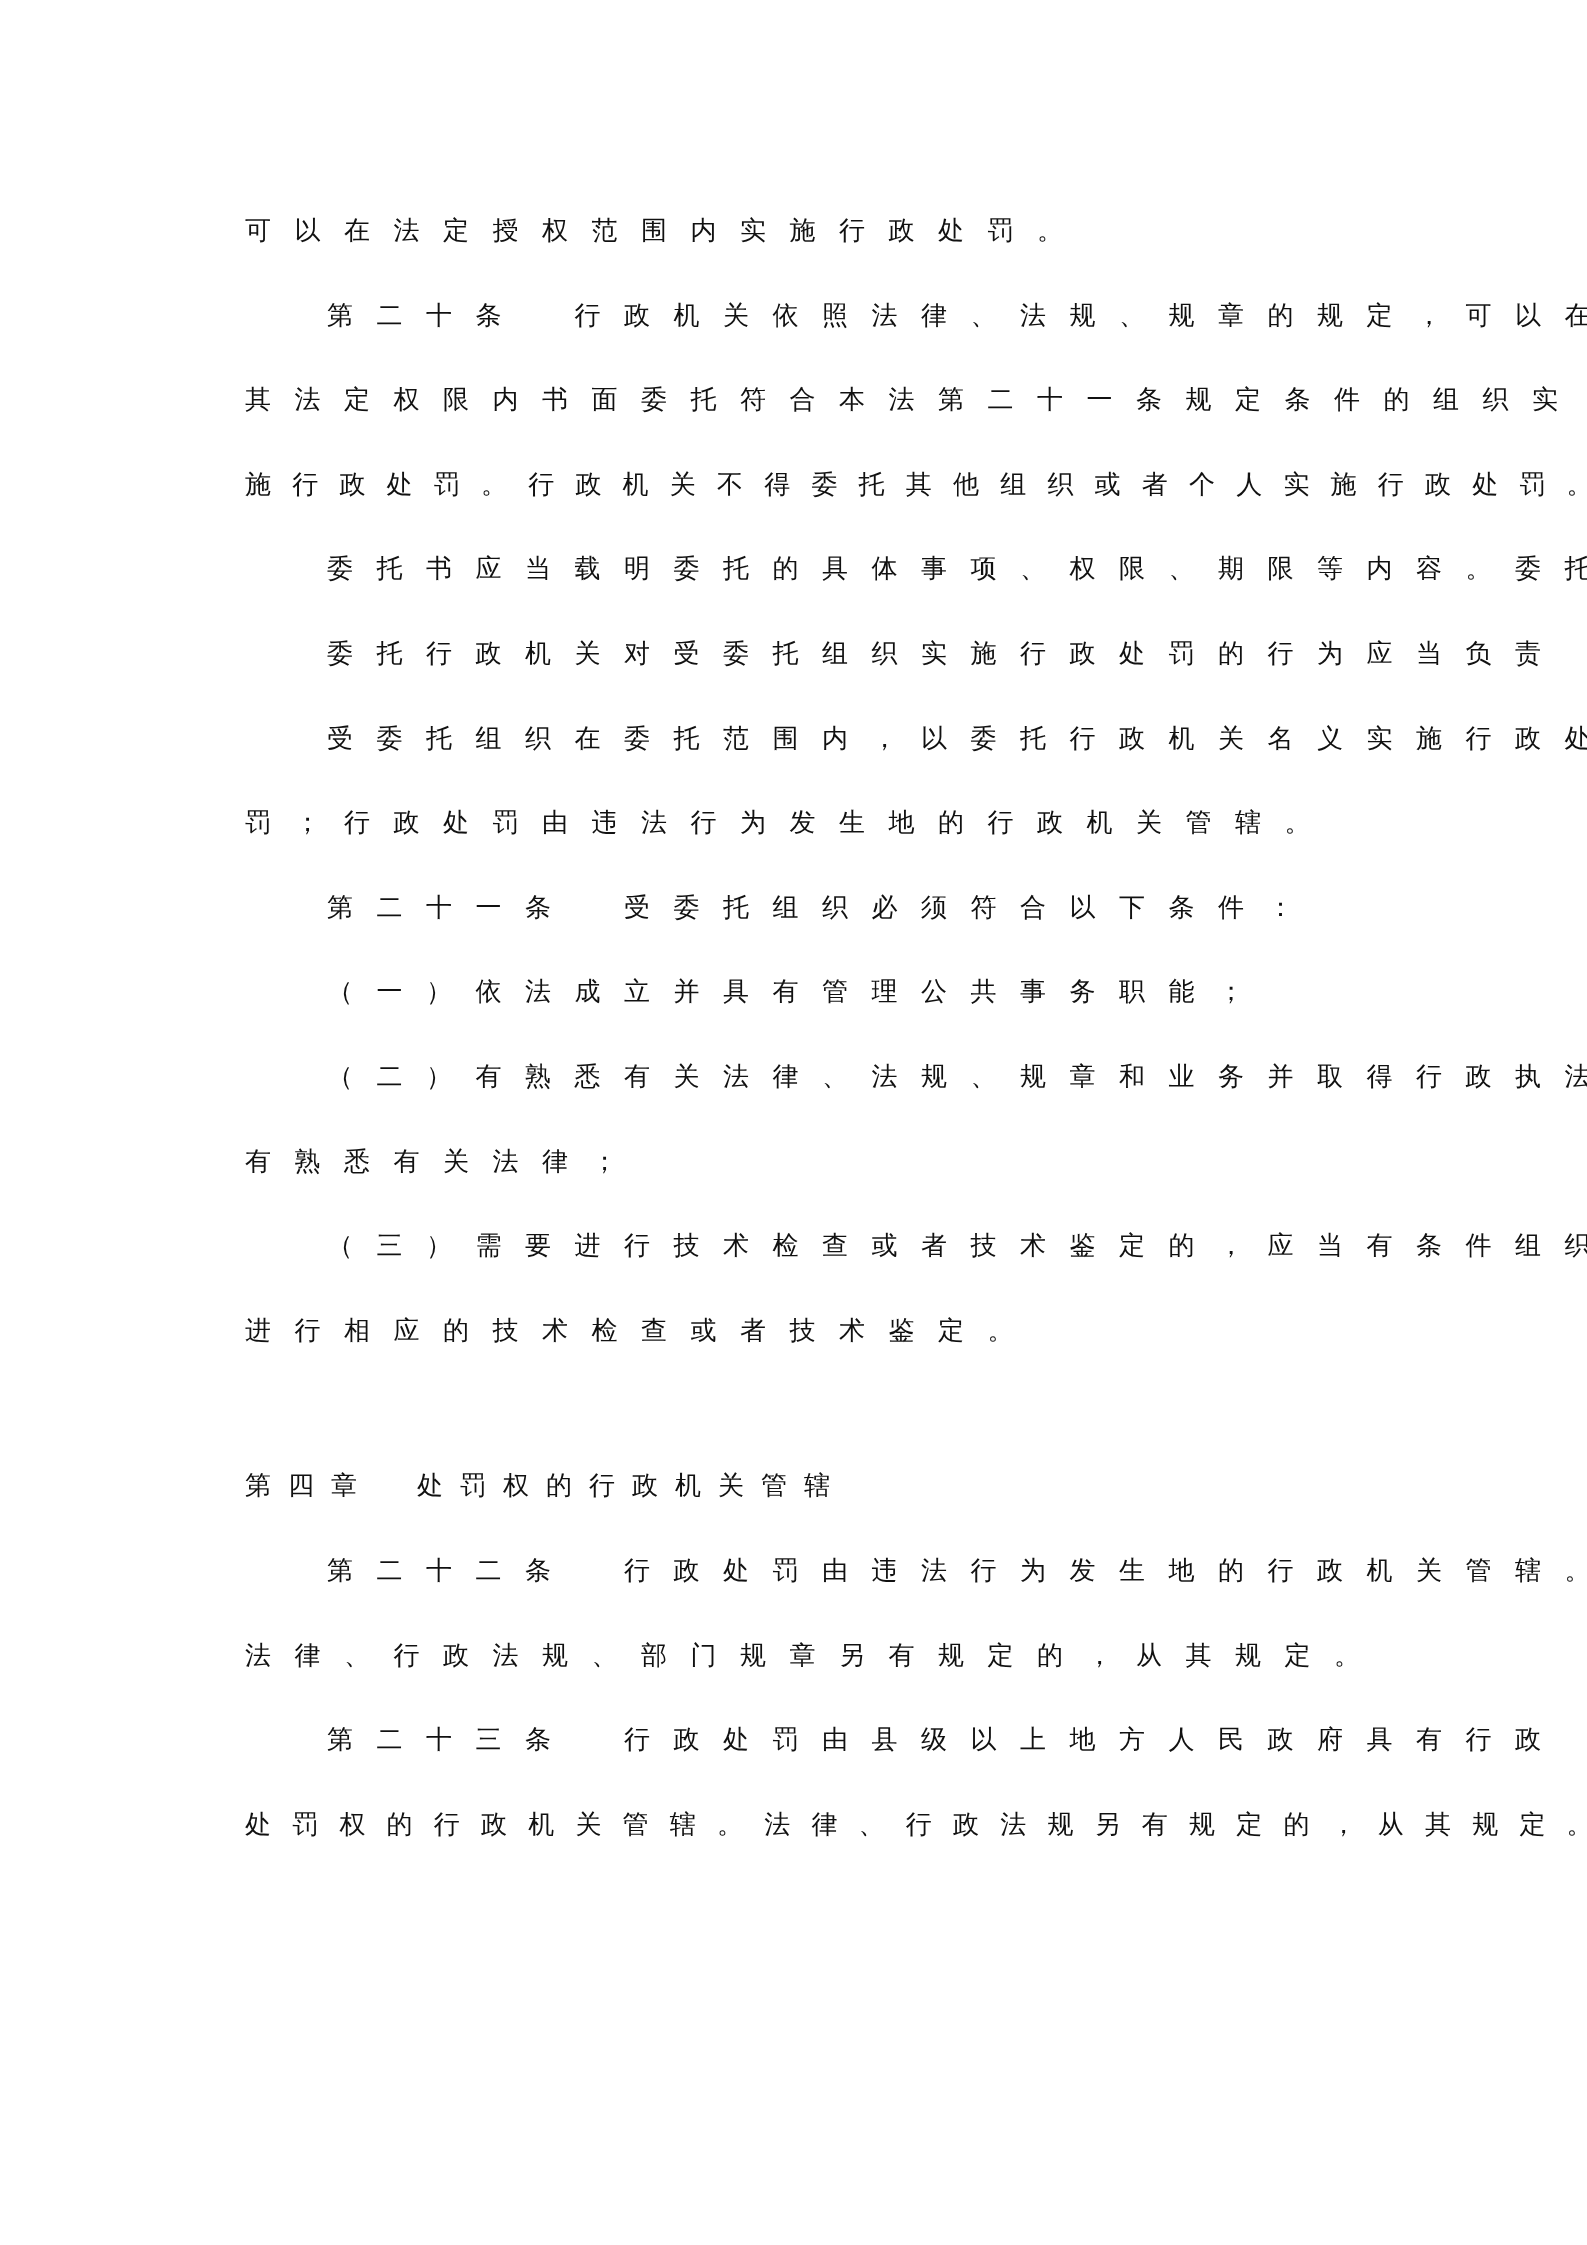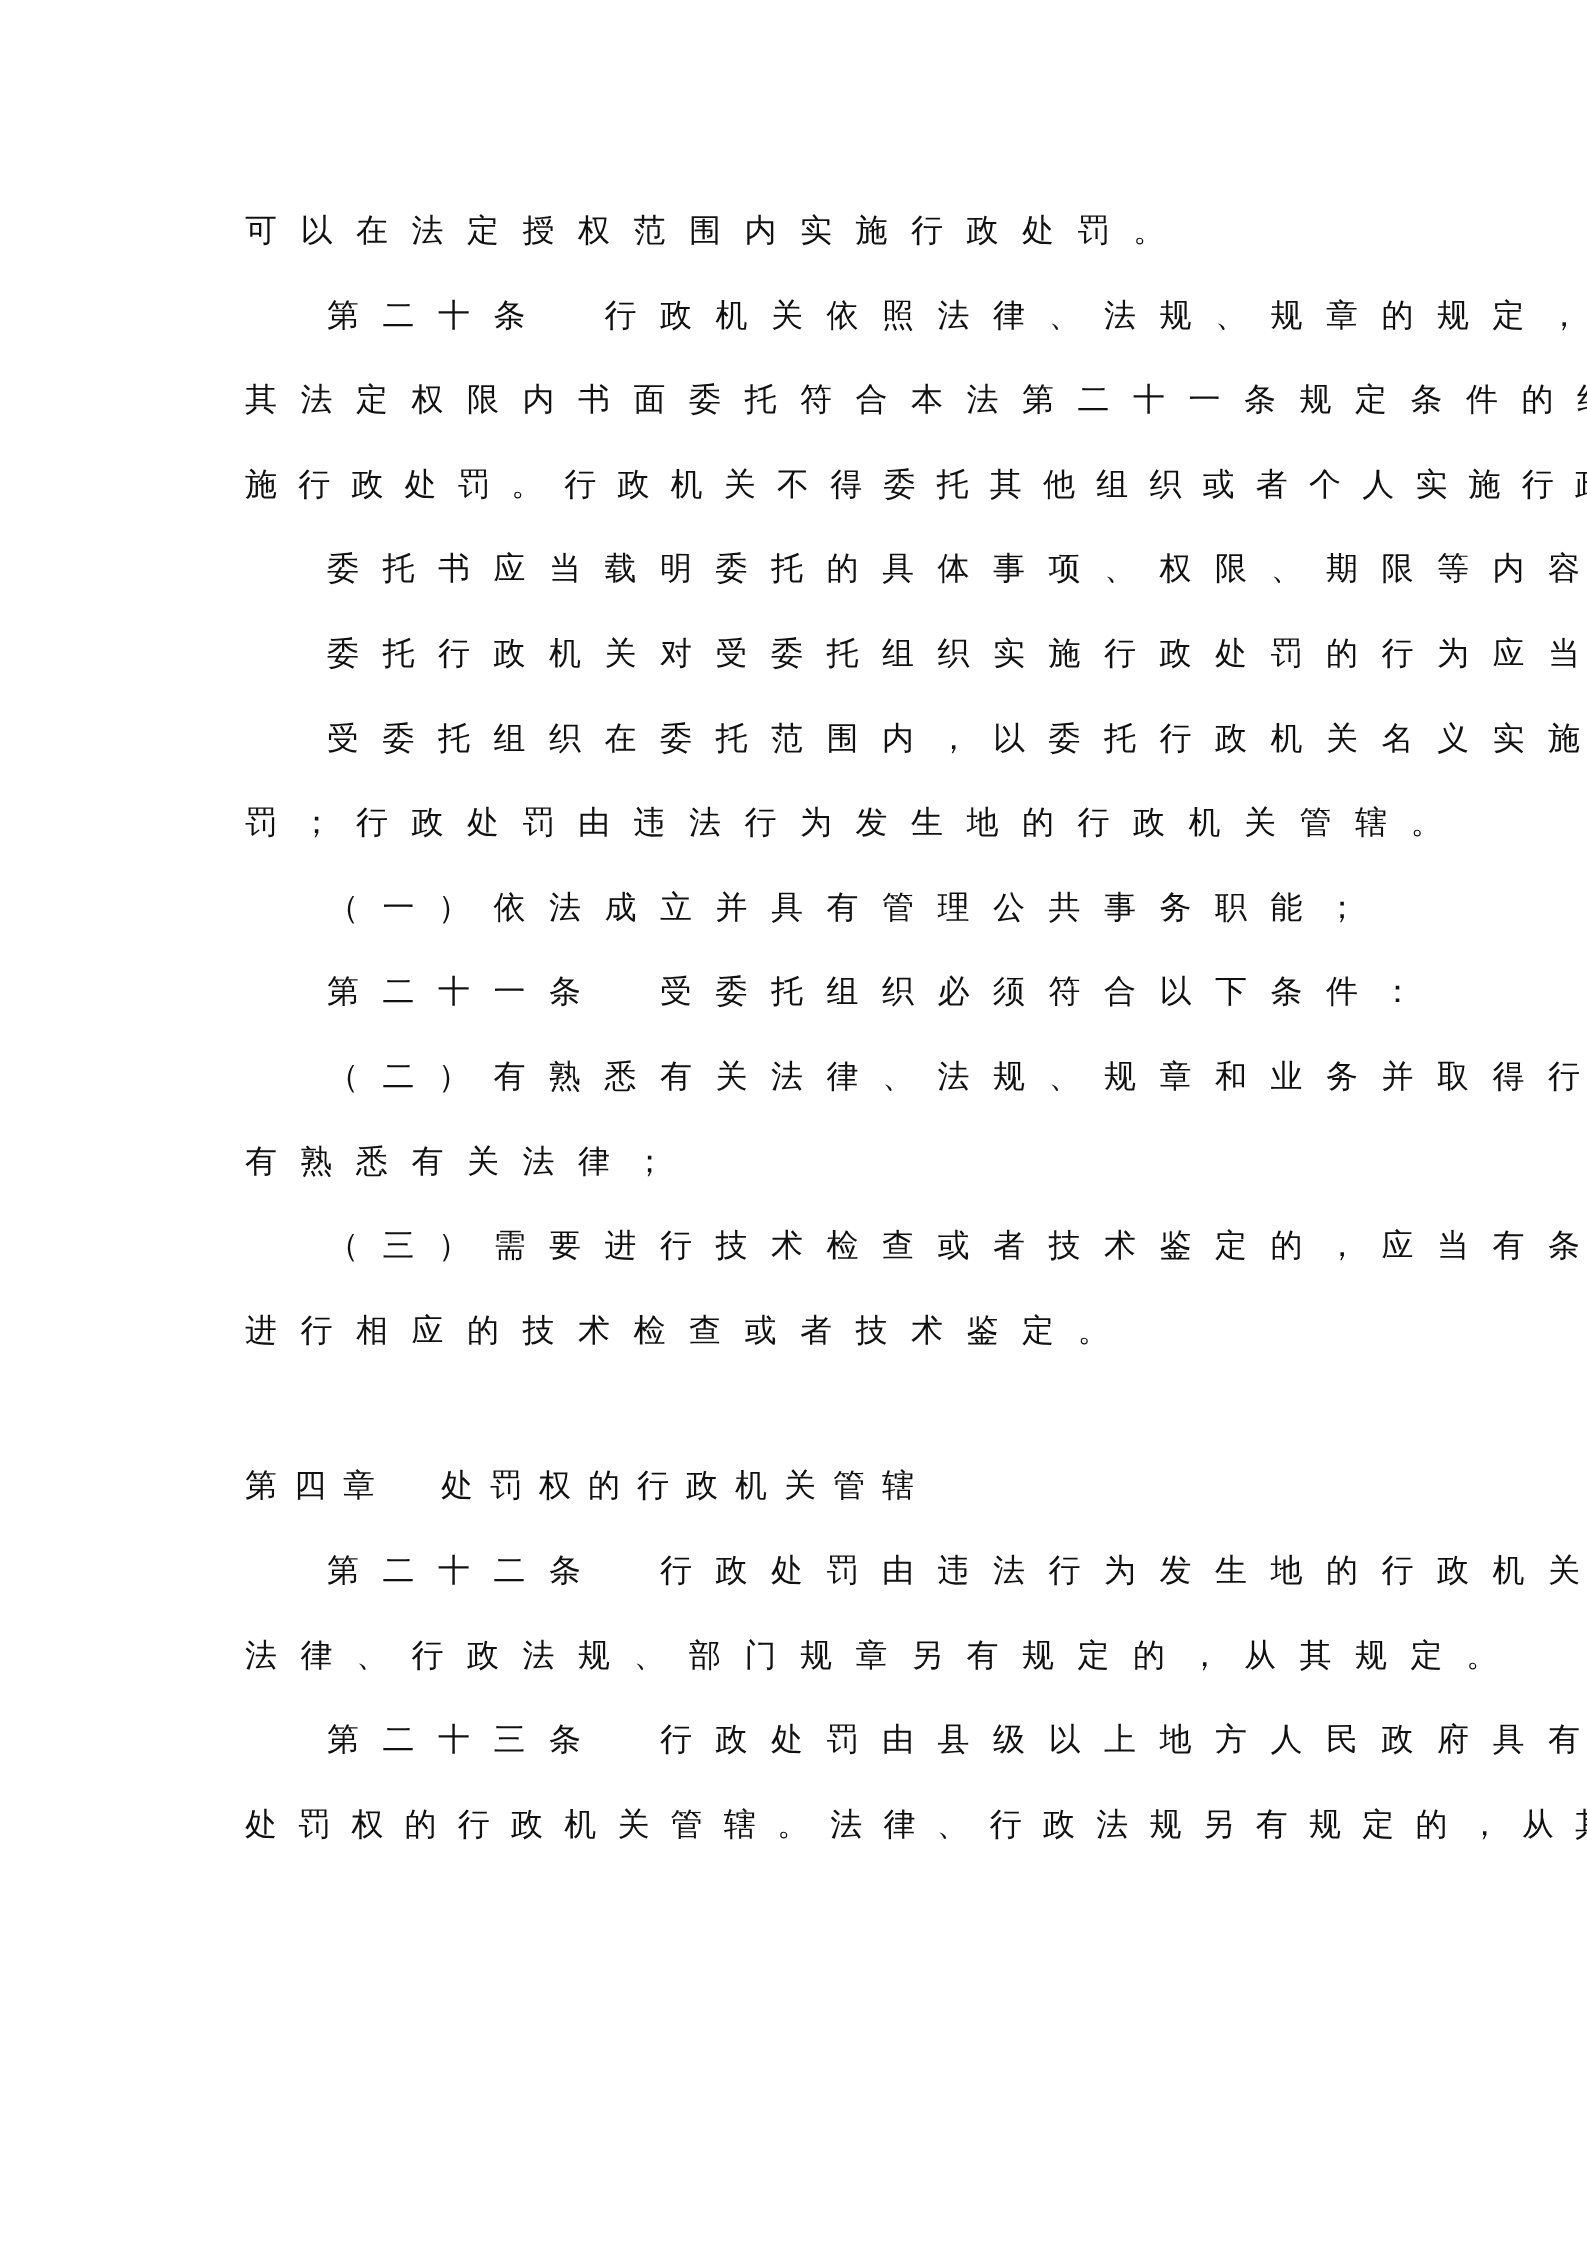--- a/index.html
+++ b/index.html
@@ -17,21 +17,21 @@
     position: absolute;
     left: 245px;
     top: 200px;
     width: 1110px;
     color: #111111;
     font-family: "DejaVu Sans", "Liberation Sans", sans-serif;
   }
   .line {
     height: 84.6px;
     line-height: 60px;
-    font-size: 32px;
+    font-size: 26px;
     letter-spacing: 23.5px;
     white-space: nowrap;
     font-weight: 300;
   }
   .indent { padding-left: 82px; }
   .gap { height: 71px; }
   .chapter {
     letter-spacing: 17px;
   }
 </style>
@@ -40,22 +40,22 @@
 
 <div class="page">
   <div class="line">可以在法定授权范围内实施行政处罚。</div>
   <div class="line indent">第二十条　行政机关依照法律、法规、规章的规定，可以在</div>
   <div class="line">其法定权限内书面委托符合本法第二十一条规定条件的组织实</div>
   <div class="line" style="letter-spacing:21.2px">施行政处罚。行政机关不得委托其他组织或者个人实施行政处罚。</div>
   <div class="line indent">委托书应当载明委托的具体事项、权限、期限等内容。委托</div>
   <div class="line indent">委托行政机关对受委托组织实施行政处罚的行为应当负责</div>
   <div class="line indent">受委托组织在委托范围内，以委托行政机关名义实施行政处</div>
   <div class="line">罚；行政处罚由违法行为发生地的行政机关管辖。</div>
+  <div class="line indent">第二十一条　受委托组织必须符合以下条件：</div>
   <div class="line indent">（一）依法成立并具有管理公共事务职能；</div>
-  <div class="line indent">第二十一条　受委托组织必须符合以下条件：</div>
   <div class="line indent">（二）有熟悉有关法律、法规、规章和业务并取得行政执法</div>
   <div class="line">有熟悉有关法律；</div>
   <div class="line indent">（三）需要进行技术检查或者技术鉴定的，应当有条件组织</div>
   <div class="line">进行相应的技术检查或者技术鉴定。</div>
 
   <div class="gap"></div>
 
   <div class="line chapter">第四章　处罚权的行政机关管辖</div>
   <div class="line indent">第二十二条　行政处罚由违法行为发生地的行政机关管辖。</div>
   <div class="line">法律、行政法规、部门规章另有规定的，从其规定。</div>

